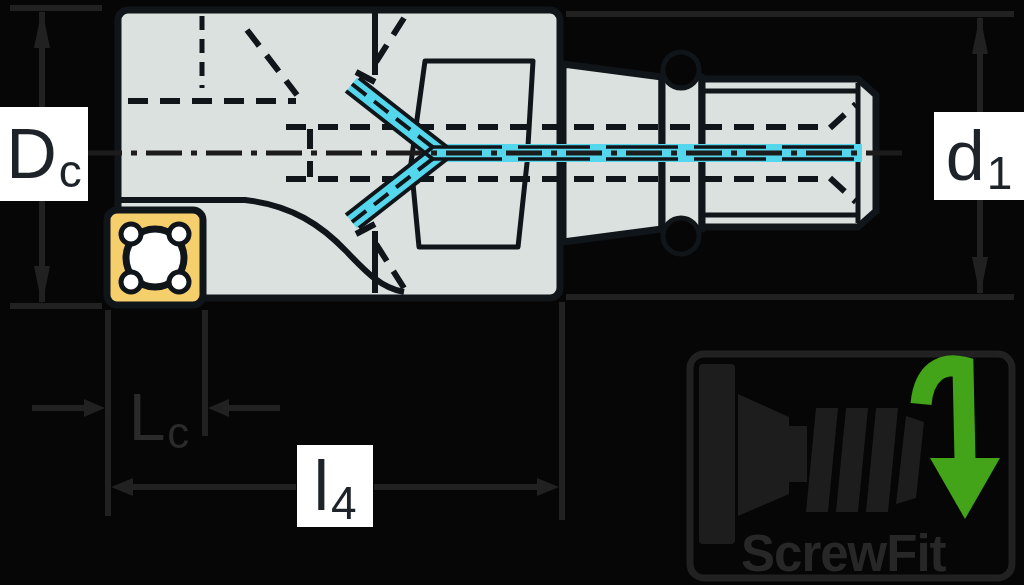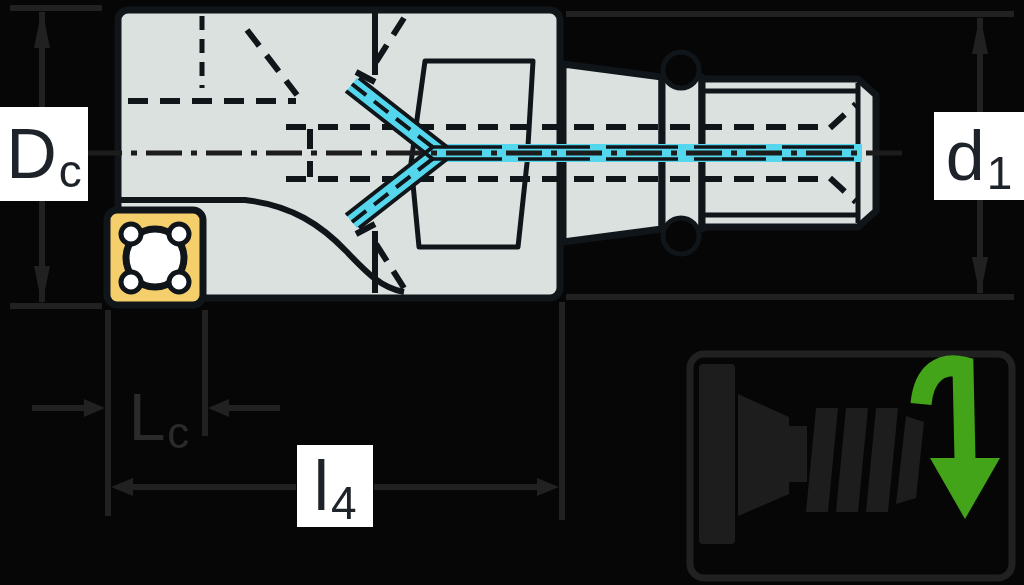--- a/index.html
+++ b/index.html
@@ -136,13 +136,14 @@
   <div class="dark-label" style="left:114px;top:374px;width:90px;height:86px;">
     <span class="lbl-main">L</span>
     <span class="lbl-sub">c</span>
   </div>
 
   <div class="label-box" style="left:297px;top:445px;width:76px;height:82px;">
     <span class="lbl-main">l</span>
     <span class="lbl-sub">4</span>
   </div>
 
+  <div class="screwfit-text">ScrewFit</div>
 </div>
 
 </body></html>

